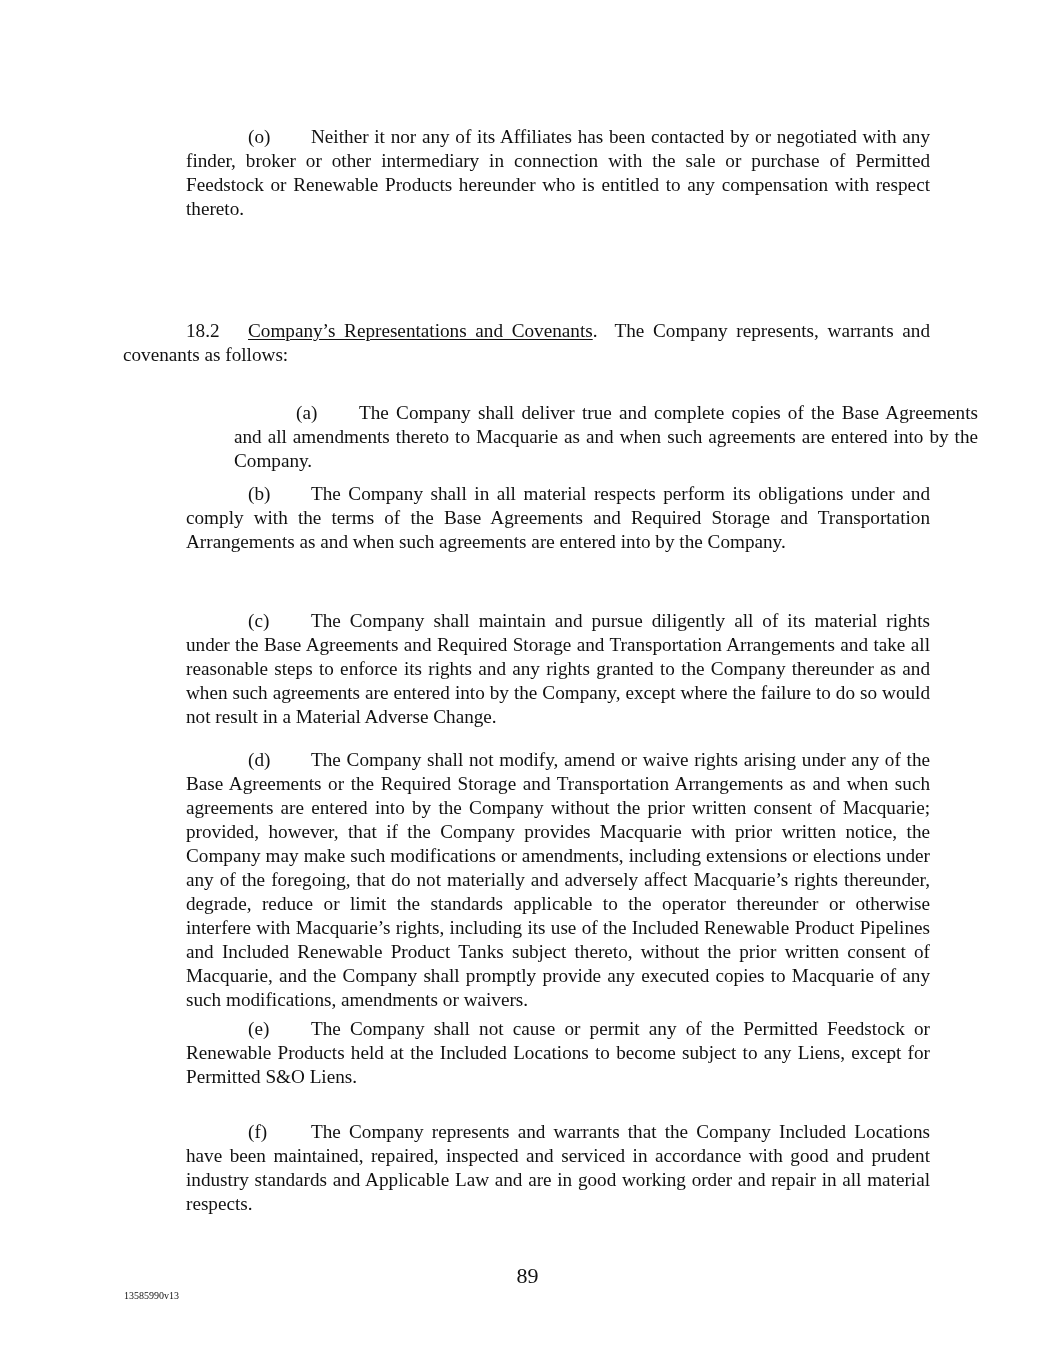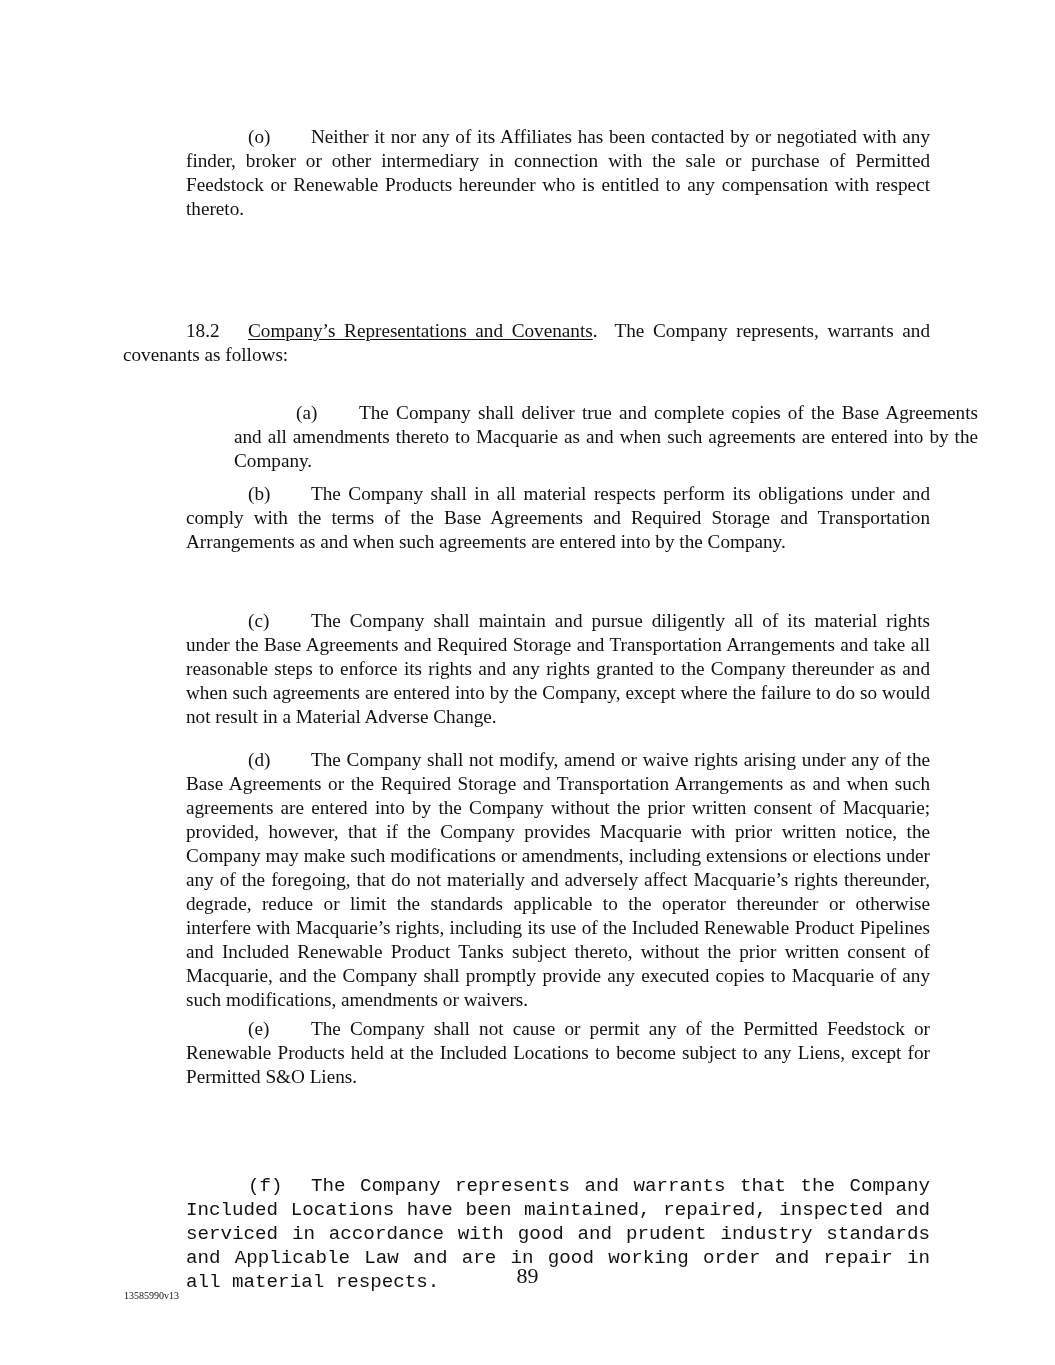--- a/index.html
+++ b/index.html
@@ -81,18 +81,18 @@
   <p class="para sub" style="top:401px;margin-left:48px;"><span class="label">(a)</span><span>The Company shall deliver true and complete copies of the Base Agreements and all amendments thereto to Macquarie as and when such agreements are entered into by the Company.</span></p>
 
   <p class="para sub" style="top:470px;margin-top:12px;"><span class="label">(b)</span><span>The Company shall in all material respects perform its obligations under and comply with the terms of the Base Agreements and Required Storage and Transportation Arrangements as and when such agreements are entered into by the Company.</span></p>
 
   <p class="para sub" style="top:609px;"><span class="label">(c)</span><span>The Company shall maintain and pursue diligently all of its material rights under the Base Agreements and Required Storage and Transportation Arrangements and take all reasonable steps to enforce its rights and any rights granted to the Company thereunder as and when such agreements are entered into by the Company, except where the failure to do so would not result in a Material Adverse Change.</span></p>
 
   <p class="para sub" style="top:748px;"><span class="label">(d)</span><span>The Company shall not modify, amend or waive rights arising under any of the Base Agreements or the Required Storage and Transportation Arrangements as and when such agreements are entered into by the Company without the prior written consent of Macquarie; provided, however, that if the Company provides Macquarie with prior written notice, the Company may make such modifications or amendments, including extensions or elections under any of the foregoing, that do not materially and adversely affect Macquarie’s rights thereunder, degrade, reduce or limit the standards applicable to the operator thereunder or otherwise interfere with Macquarie’s rights, including its use of the Included Renewable Product Pipelines and Included Renewable Product Tanks subject thereto, without the prior written consent of Macquarie, and the Company shall promptly provide any executed copies to Macquarie of any such modifications, amendments or waivers.</span></p>
 
   <p class="para sub" style="top:1017px;"><span class="label">(e)</span><span>The Company shall not cause or permit any of the Permitted Feedstock or Renewable Products held at the Included Locations to become subject to any Liens, except for Permitted S&amp;O Liens.</span></p>
 
-  <p class="para sub" style="top:1174px;font-family:Liberation Mono, monospace;"><span class="label">(f)</span><span>The Company represents and warrants that the Company Included Locations have been maintained, repaired, inspected and serviced in accordance with good and prudent industry standards and Applicable Law and are in good working order and repair in all material respects.</span></p>
+  <p class="para sub" style="top:1120px;"><span class="label">(f)</span><span>The Company represents and warrants that the Company Included Locations have been maintained, repaired, inspected and serviced in accordance with good and prudent industry standards and Applicable Law and are in good working order and repair in all material respects.</span></p>
 
   <div class="page-num">89</div>
   <div class="doc-id">13585990v13</div>
 
 </div>
 
 </body></html>

